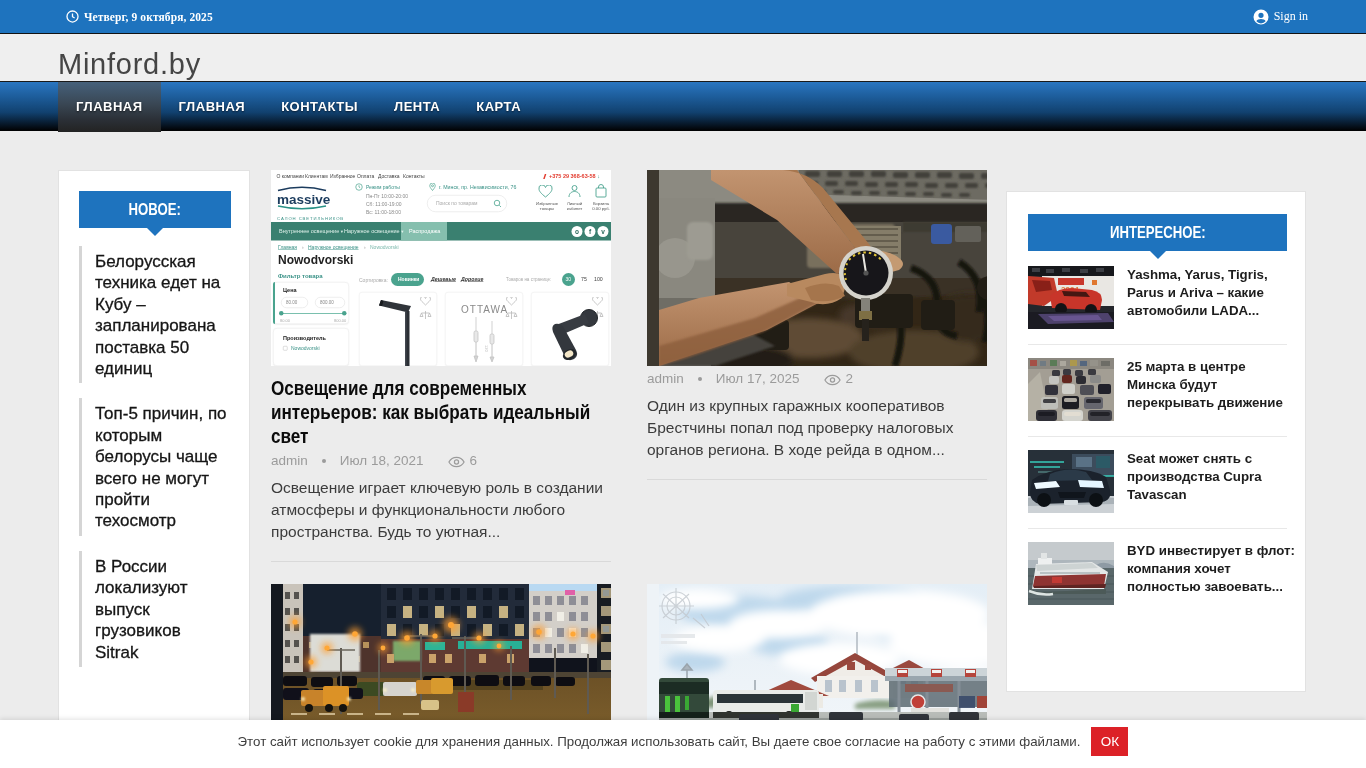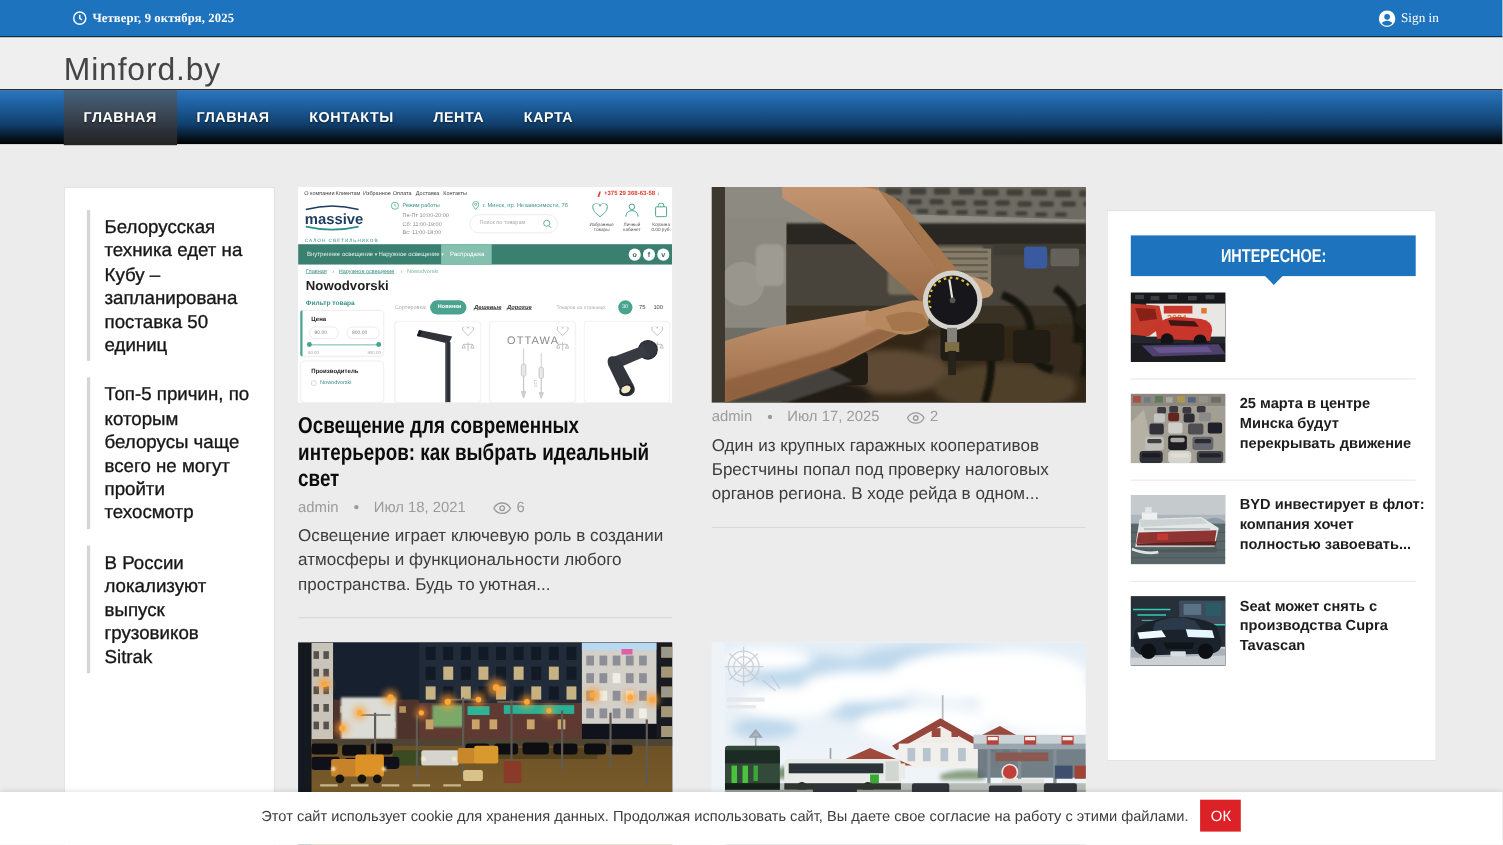--- a/index.html
+++ b/index.html
@@ -104,20 +104,21 @@
   <li>
         <a href="#">ЛЕНТА</a>
       </li>
   <li>
         <a href="#">КАРТА</a>
       </li>
  </ul>
 </div>
 <div class="wrap content">
  <div class="card sb-left">
+  <div class="bluehead"><span>НОВОЕ:</span></div>
   <div class="newlist">
    <div>Белорусская<br>техника едет на<br>Кубу –<br>запланирована<br>поставка 50<br>единиц</div>
    <div>Топ-5 причин, по<br>которым<br>белорусы чаще<br>всего не могут<br>пройти<br>техосмотр</div>
    <div>В России<br>локализуют<br>выпуск<br>грузовиков<br>Sitrak</div>
   </div>
  </div>
  <div class="main">
   <div class="art">
    <div class="img" id="img1" style="background:#fff">
           <div class="mock">
@@ -787,20 +788,21 @@
 <path d="M0,10 L26,12 L30,30 L16,40 L0,38 Z" fill="#c23a2a"></path>
 <path d="M4,14 L22,15 L24,24 L8,26 Z" fill="#892018"></path>
 <path d="M22,30 Q30,22 44,22 L64,24 Q74,26 74,34 L72,44 L24,42 Z" fill="#c8352a"></path>
 <path d="M34,25 L58,26 L62,31 L36,30 Z" fill="#451712"></path>
 <circle cx="33" cy="43" r="6" fill="#131316"></circle>
               <circle cx="63" cy="44" r="6" fill="#131316"></circle>
 <rect x="0" y="46" width="86" height="17" fill="#1b1b22"></rect>
 <path d="M10,48 L80,47 L86,56 L20,58 Z" fill="#57497a" opacity=".85"></path>
 <path d="M20,50 L70,49 L74,54 L26,55 Z" fill="#7a63a8" opacity=".6"></path>
 </svg></div>
+          <div class="txt">Yashma, Yarus, Tigris,<br>Parus и Ariva – какие<br>автомобили LADA...</div>
         </div>
    <div class="int-item">
           <div class="thumb" id="th2" style="background:#a9a49c"><svg width="86" height="63" viewBox="0 0 86 63">
 <rect width="86" height="63" fill="#a39e94"></rect>
 <rect x="0" y="0" width="86" height="11" fill="#8c8880"></rect>
 <g opacity=".9">
                 <rect x="2" y="2" width="7" height="6" fill="#a84a40"></rect>
                 <rect x="12" y="3" width="6" height="5" fill="#6e7a84"></rect>
                 <rect x="22" y="2" width="7" height="6" fill="#557a52"></rect>
                 <rect x="32" y="3" width="6" height="5" fill="#b0aca2"></rect>
@@ -845,49 +847,20 @@
                 <rect x="62" y="54" width="20" height="4" rx="2"></rect>
               </g>
 <g fill="#e8e2d4" opacity=".7">
                 <rect x="36" y="40" width="13" height="4" rx="1.5"></rect>
                 <rect x="36" y="54" width="17" height="4" rx="2"></rect>
               </g>
 </svg></div>
           <div class="txt">25 марта в центре<br>Минска будут<br>перекрывать движение</div>
         </div>
    <div class="int-item">
-          <div class="thumb" id="th3" style="background:#b8bcbe"><svg width="86" height="63" viewBox="0 0 86 63">
-<rect width="86" height="63" fill="#c5cacd"></rect>
-<rect x="0" y="18" width="86" height="10" fill="#adb6bc"></rect>
-<path d="M50,24 q8,-7 18,-1 q8,-5 18,1 v4 h-36 Z" fill="#8e9aa4"></path>
-<rect x="0" y="26" width="86" height="37" fill="#59676a"></rect>
-<g stroke="#4a585a" stroke-width="1">
-                <line x1="0" y1="34" x2="86" y2="34"></line>
-                <line x1="0" y1="42" x2="86" y2="42"></line>
-                <line x1="0" y1="50" x2="86" y2="50"></line>
-                <line x1="0" y1="57" x2="86" y2="57"></line>
-              </g>
-<path d="M4,47 L8,22 L64,20 L80,30 L76,47 Z" fill="#e4e7e7"></path>
-<path d="M5,44 L7,34 L78,32 L76,44 Z" fill="#8e3432"></path>
-<path d="M5,44 L78,42 L77,46 L6,46 Z" fill="#5e2422"></path>
-<path d="M8,23 L64,21 L70,26 L9,29 Z" fill="#cdd3d3"></path>
-<g fill="#b9c1c3">
-                <rect x="12" y="30" width="60" height="2"></rect>
-              </g>
-<rect x="10" y="16" width="14" height="6" fill="#eef0f0"></rect>
-<rect x="13" y="11" width="6" height="6" fill="#e2e5e5"></rect>
-<g fill="#c23a34">
-                <rect x="24" y="35" width="10" height="6"></rect>
-              </g>
-<path d="M2,47 q8,4 18,3 l58,-3 v5 H2 Z" fill="#4c5a58"></path>
-<path d="M1,49 q12,5 24,3" stroke="#dde4e2" stroke-width="2.5" fill="none"></path>
-</svg></div>
-          <div class="txt">BYD инвестирует в флот:<br>компания хочет<br>полностью завоевать...</div>
-        </div>
-   <div class="int-item">
           <div class="thumb" id="th4" style="background:#2c3340"><svg width="86" height="63" viewBox="0 0 86 63">
 <rect width="86" height="63" fill="#273039"></rect>
 <rect x="44" y="4" width="42" height="22" fill="#3c4c5c"></rect>
 <rect x="48" y="7" width="16" height="10" fill="#5a7286"></rect>
               <rect x="68" y="6" width="14" height="12" fill="#2c5a66"></rect>
 <g stroke="#3adcc8" stroke-width="1.4" opacity=".9">
                 <path d="M2,12 h34 M6,17 h26"></path>
                 <path d="M50,26 h36"></path>
               </g>
 <g stroke="#88f0e0" stroke-width="1" opacity=".6">
@@ -899,19 +872,48 @@
 <path d="M22,24 Q40,16 58,22 L64,30 L20,31 Z" fill="#2b3a48"></path>
 <path d="M6,33 L28,31 L32,37 L8,39 Z" fill="#effaff"></path>
 <path d="M50,30 L74,31 L76,38 L52,37 Z" fill="#e6f6ff"></path>
 <path d="M30,42 L58,42 L56,48 L32,48 Z" fill="#10151c"></path>
 <circle cx="16" cy="50" r="7" fill="#0c1014"></circle>
               <circle cx="68" cy="50" r="7" fill="#0c1014"></circle>
 <rect x="36" y="50" width="14" height="5" rx="1" fill="#d8dee2"></rect>
 </svg></div>
           <div class="txt">Seat может снять с<br>производства Cupra<br>Tavascan</div>
         </div>
+   <div class="int-item">
+          <div class="thumb" id="th3" style="background:#b8bcbe"><svg width="86" height="63" viewBox="0 0 86 63">
+<rect width="86" height="63" fill="#c5cacd"></rect>
+<rect x="0" y="18" width="86" height="10" fill="#adb6bc"></rect>
+<path d="M50,24 q8,-7 18,-1 q8,-5 18,1 v4 h-36 Z" fill="#8e9aa4"></path>
+<rect x="0" y="26" width="86" height="37" fill="#59676a"></rect>
+<g stroke="#4a585a" stroke-width="1">
+                <line x1="0" y1="34" x2="86" y2="34"></line>
+                <line x1="0" y1="42" x2="86" y2="42"></line>
+                <line x1="0" y1="50" x2="86" y2="50"></line>
+                <line x1="0" y1="57" x2="86" y2="57"></line>
+              </g>
+<path d="M4,47 L8,22 L64,20 L80,30 L76,47 Z" fill="#e4e7e7"></path>
+<path d="M5,44 L7,34 L78,32 L76,44 Z" fill="#8e3432"></path>
+<path d="M5,44 L78,42 L77,46 L6,46 Z" fill="#5e2422"></path>
+<path d="M8,23 L64,21 L70,26 L9,29 Z" fill="#cdd3d3"></path>
+<g fill="#b9c1c3">
+                <rect x="12" y="30" width="60" height="2"></rect>
+              </g>
+<rect x="10" y="16" width="14" height="6" fill="#eef0f0"></rect>
+<rect x="13" y="11" width="6" height="6" fill="#e2e5e5"></rect>
+<g fill="#c23a34">
+                <rect x="24" y="35" width="10" height="6"></rect>
+              </g>
+<path d="M2,47 q8,4 18,3 l58,-3 v5 H2 Z" fill="#4c5a58"></path>
+<path d="M1,49 q12,5 24,3" stroke="#dde4e2" stroke-width="2.5" fill="none"></path>
+</svg></div>
+          <div class="txt">BYD инвестирует в флот:<br>компания хочет<br>полностью завоевать...</div>
+        </div>
   </div>
  </div>
 </div>
 <div class="cookie">
  <span>Этот сайт использует cookie для хранения данных. Продолжая использовать сайт, Вы даете свое согласие на работу с этими файлами.</span>
  <div class="ok">ОК</div>
 </div>
 
 </body></html>

